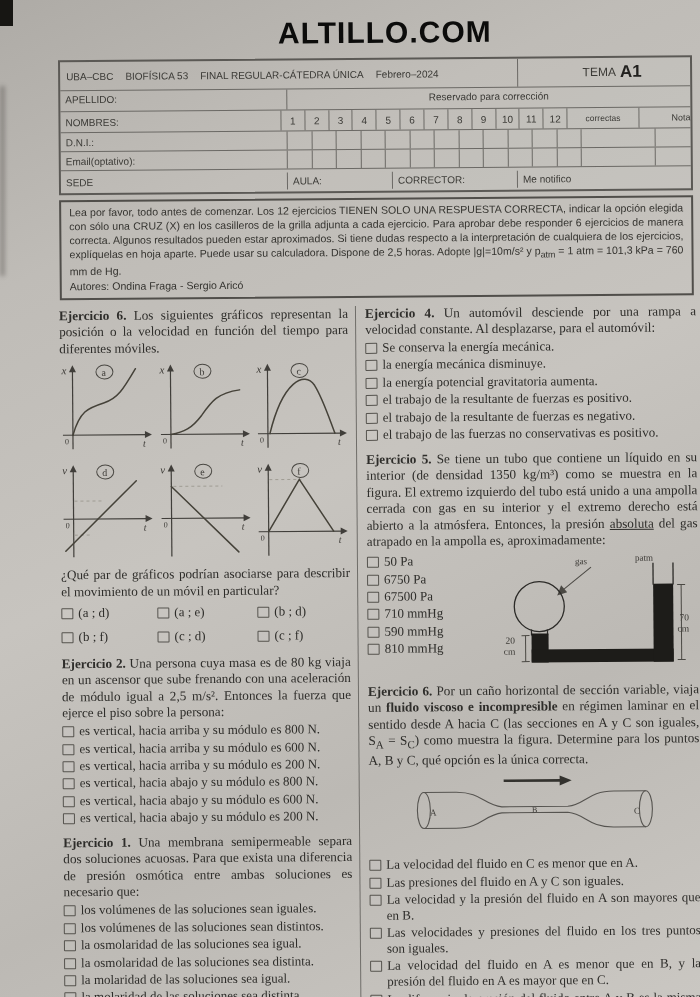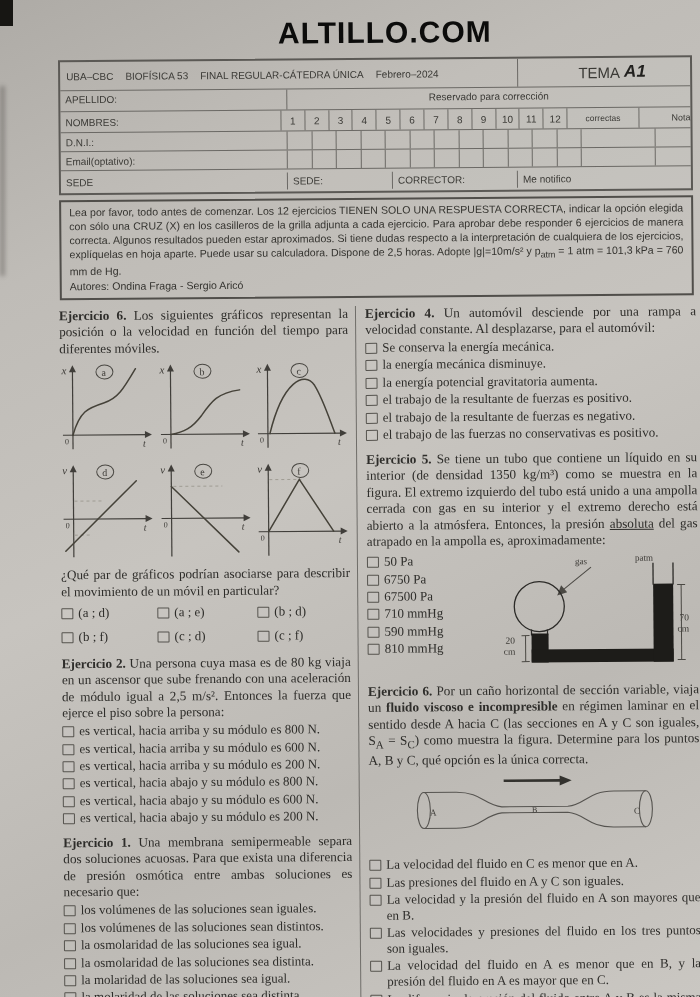--- a/index.html
+++ b/index.html
@@ -14,22 +14,22 @@
   
   .htable{margin-left:58px;width:634px;border:2px solid #5b5955;font-family:"Liberation Sans",sans-serif;
     font-size:10px;color:#3b3a36;box-sizing:border-box;background:rgba(255,255,255,0.03);}
   .hrow{display:flex;border-top:1px solid #6b6965;align-items:stretch;}
   .hrow:first-child{border-top:none;}
   .hc{padding:3px 5px;box-sizing:border-box;}
   .r1{height:28px;align-items:center;}
   .r1 .left{display:flex;width:457px;align-items:center;}
   .r1 .left .hc{padding:0 6px;}
   .c-tema{flex:1;border-left:1px solid #6b6965;display:flex;align-items:center;justify-content:center;gap:4px;height:100%;box-sizing:border-box;}
-  .tema-word{font-size:15px;margin-left:16px;}
-  .tema-val{font-size:17px;font-weight:bold;color:#22211f;font-style:italic;}
+  .tema-word{font-size:12px;margin-left:16px;}
+  .tema-val{font-size:17px;font-weight:bold;color:#22211f;}
   .lblcell{width:227px;border-right:1px solid #6b6965;box-sizing:border-box;}
   .r2{height:20px;}
   .reserv{flex:1;text-align:center;}
   .gridrow .lblcell{display:flex;align-items:center;}
   .gcell{width:24.5px;border-right:1px solid #6b6965;text-align:center;display:flex;align-items:center;justify-content:center;box-sizing:border-box;}
   .gcorr{width:74px;font-size:8.5px;}
   .gnota{flex:1;border-right:none;font-size:9px;margin-left:32px;}
   .r3{height:20px;}
   .r4,.r5{height:18px;}
   .r6{height:22px;align-items:center;}
@@ -152,21 +152,21 @@
         <div class="gcell"></div>
         <div class="gcell"></div>
         <div class="gcell"></div>
         <div class="gcell"></div>
         <div class="gcell gcorr"></div>
         <div class="gcell gnota"></div>
       </div>
 
       <div class="hrow r6">
         <div class="hc c-sede">SEDE</div>
-        <div class="hc c-aula">SEDE:</div>
+        <div class="hc c-aula">AULA:</div>
         <div class="hc c-corr">CORRECTOR:</div>
         <div class="hc c-notif">Me notifico</div>
       </div>
     </div>
 
     <div class="instr">
       <span>Lea por favor, todo antes de comenzar. Los 12 ejercicios TIENEN SOLO UNA RESPUESTA CORRECTA, indicar la opción elegida con sólo una CRUZ (X) en los casilleros de la grilla adjunta a cada ejercicio. Para aprobar debe responder 6 ejercicios de manera correcta. Algunos resultados pueden estar aproximados. Si tiene dudas respecto a la interpretación de cualquiera de los ejercicios, explíquelas en hoja aparte. Puede usar su calculadora. Dispone de 2,5 horas. Adopte |g|=10m/s² y p</span><sub>atm</sub><span> = 1 atm = 101,3 kPa = 760 mm de Hg.</span>
       <div class="authors">Autores: Ondina Fraga - Sergio Aricó</div>
     </div>
 

